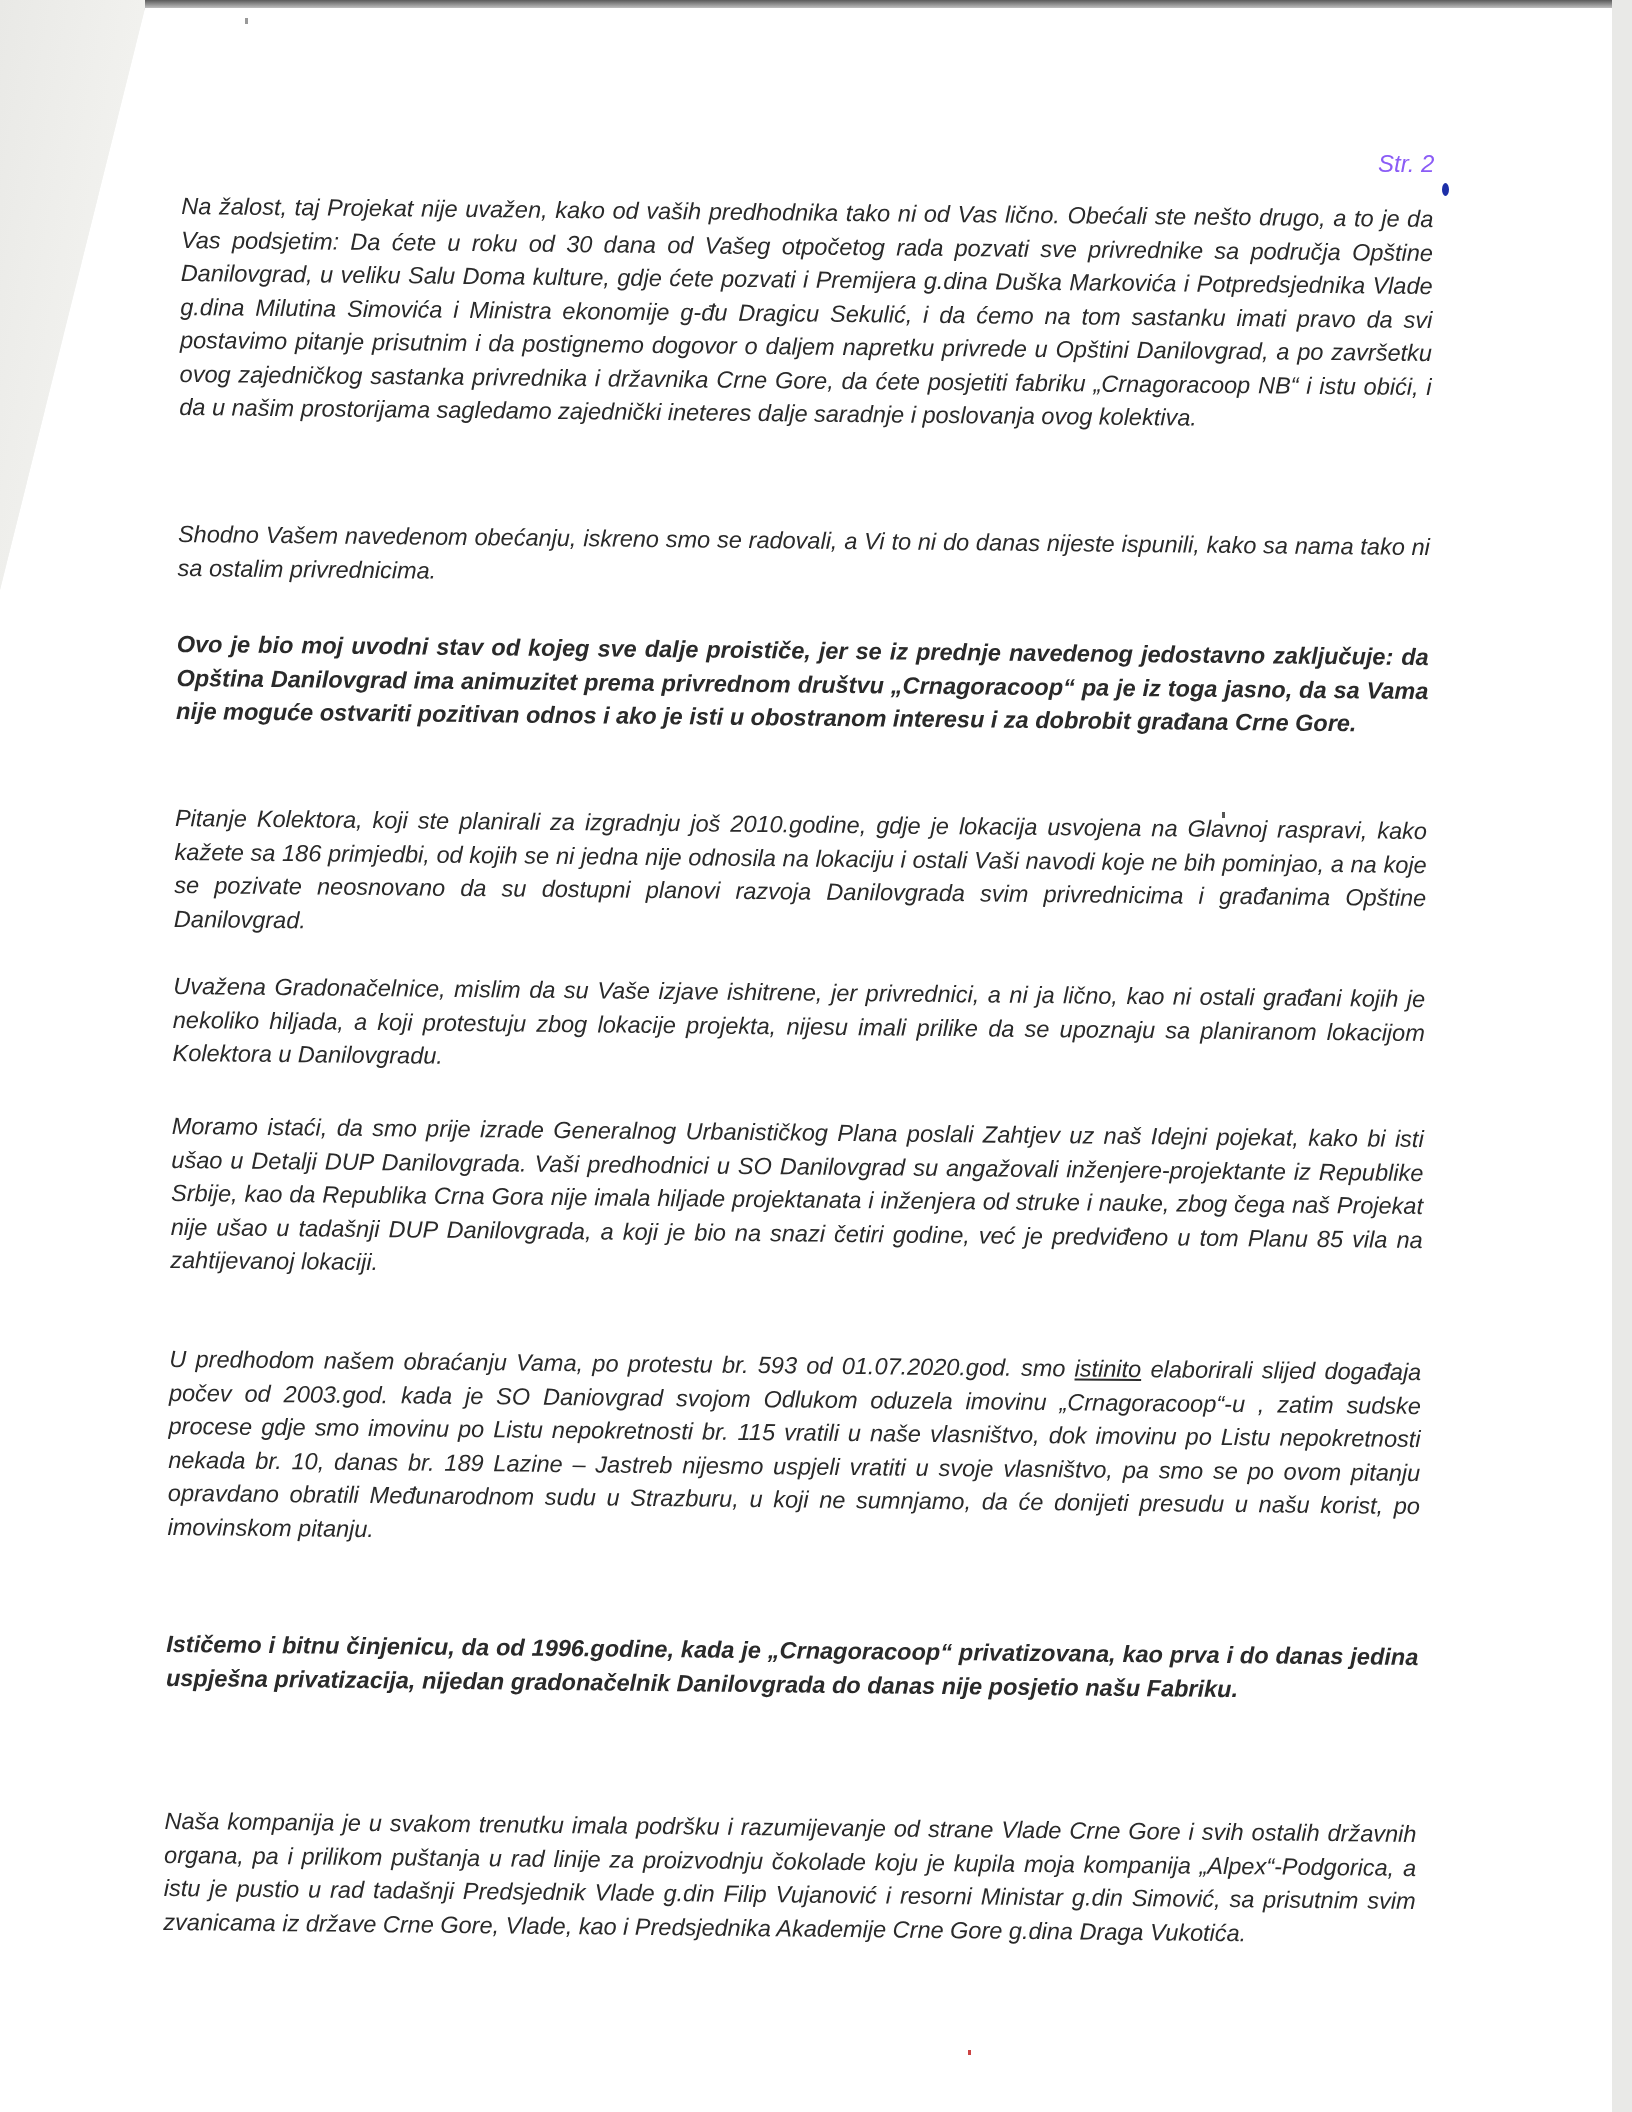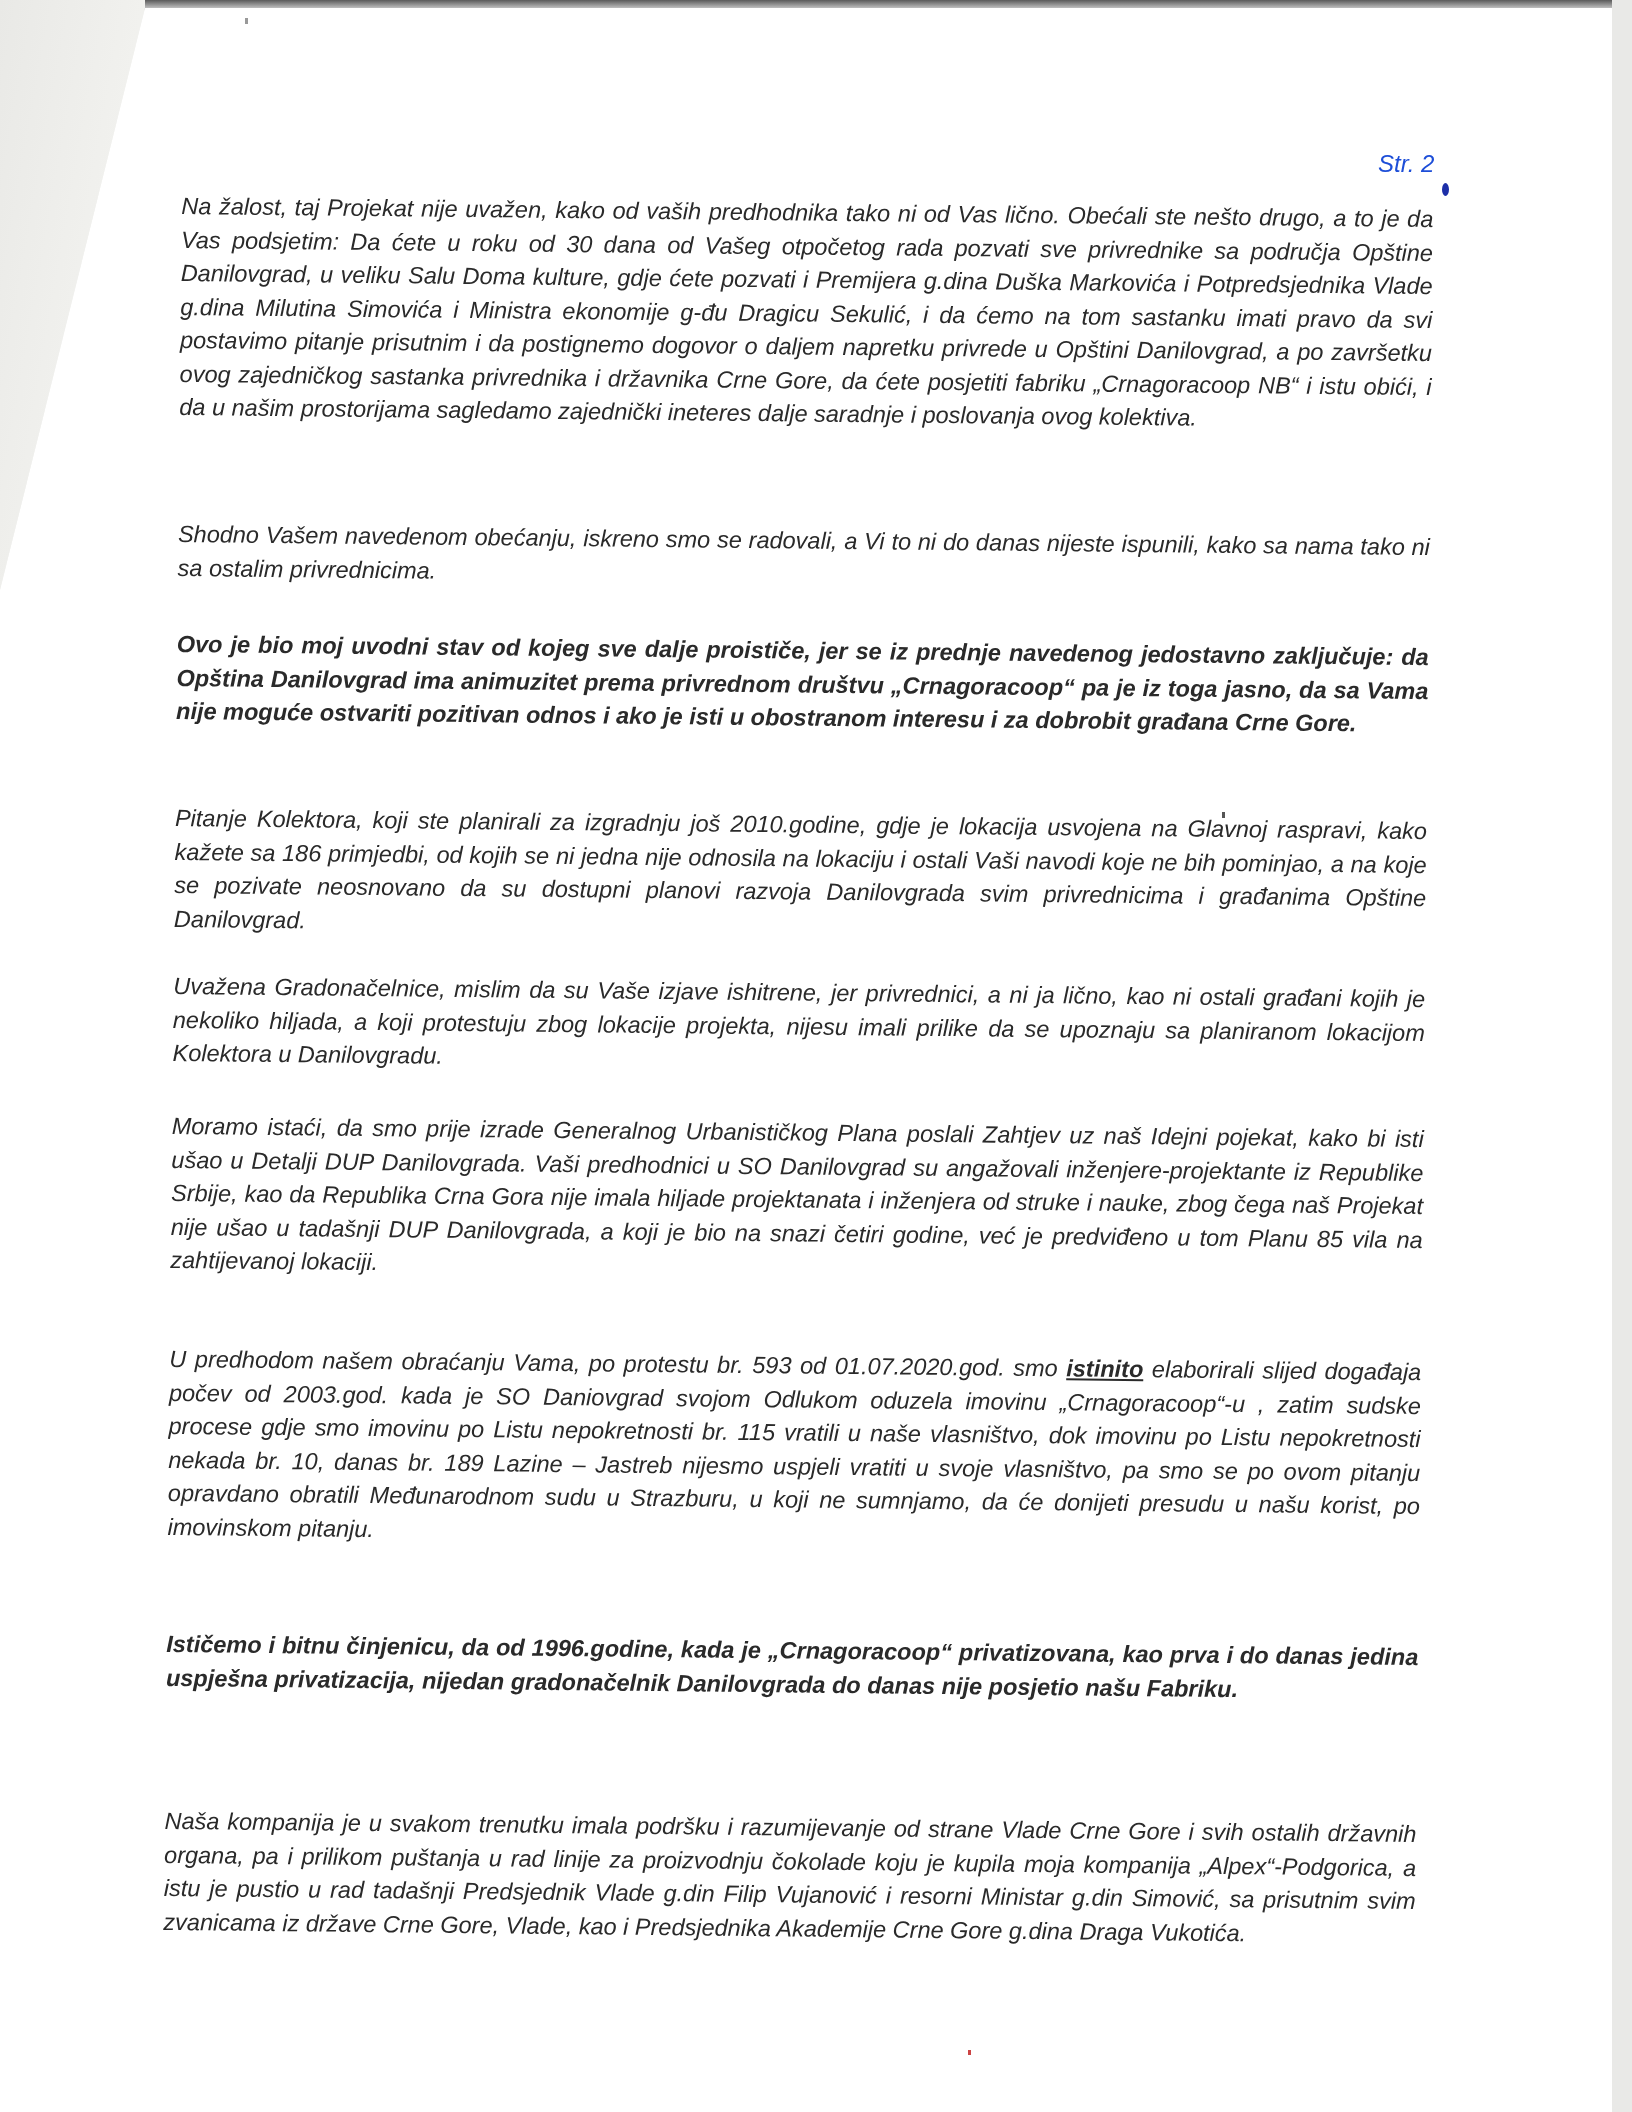--- a/index.html
+++ b/index.html
@@ -59,21 +59,21 @@
       line-height: 33.5px;
       transform: rotate(0.6deg);
       transform-origin: top left;
     }
     .page-number {
       position: absolute;
       left: 1378px;
       top: 150px;
       font-style: italic;
       font-size: 24px;
-      color: #1d4ed8;
+      color: #8b5cf6;
     }
     .blue-dot {
       position: absolute;
       left: 1442px;
       top: 183px;
       width: 7px;
       height: 13px;
       border-radius: 50%;
       background: #1d2fa8;
     }
@@ -91,21 +91,21 @@
     .p2 { position: absolute; top: 368px; left: 0; width: 1252px; }
     .p3 { position: absolute; top: 478px; left: 0; width: 1252px; font-weight: bold; }
     .p4 { position: absolute; top: 652px; left: 0; width: 1252px; }
     .p5 { position: absolute; top: 820px; left: 0; width: 1252px; }
     .p6 { position: absolute; top: 960px; left: 0; width: 1252px; }
     .p7 { position: absolute; top: 1193px; left: 0; width: 1252px; }
     .p8 { position: absolute; top: 1478px; left: 0; width: 1252px; font-weight: bold; }
     .p9 { position: absolute; top: 1655px; left: 0; width: 1252px; }
     .underline {
       text-decoration: underline;
-      font-weight: bold;
+      font-weight: normal;
     }
   </style>
 </head>
 <body>
 
 <div class="scan-shadow-top"></div>
 <div class="fold"></div>
 <div class="fold-edge"></div>
 <div class="right-edge"></div>
 

